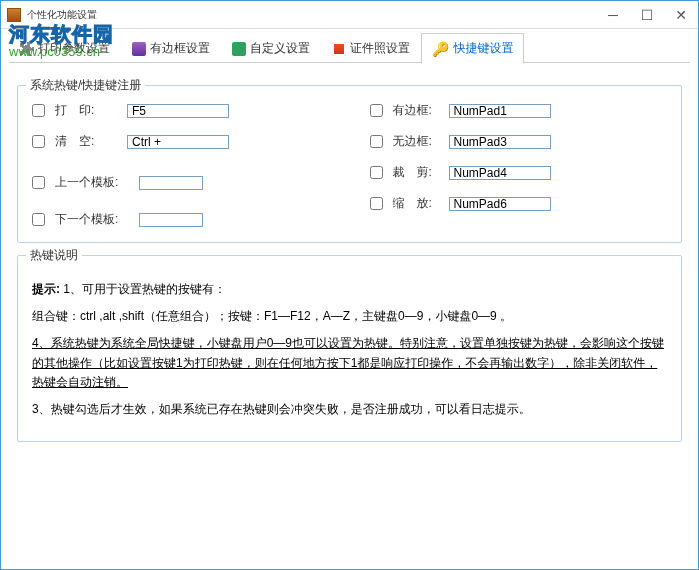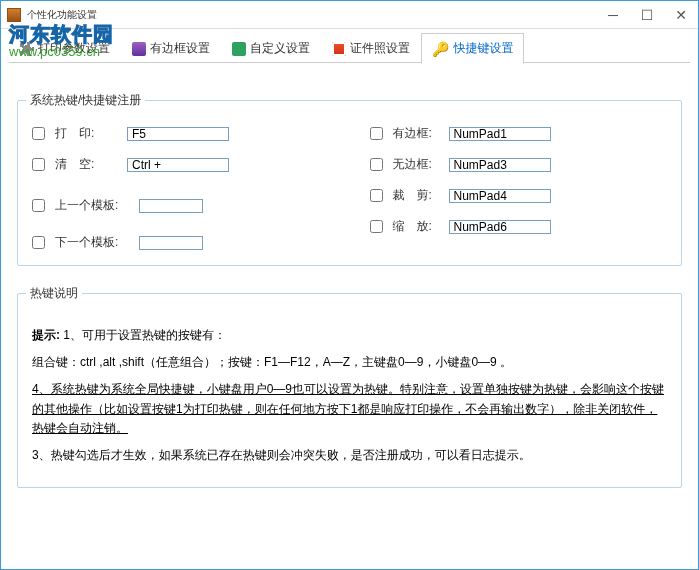--- a/index.html
+++ b/index.html
@@ -90,22 +90,22 @@
     .watermark .bottom {
       font-size: 13px;
       font-weight: normal;
       color: #3aa030;
       margin-top: -4px;
     }
     .content { padding: 10px 16px; }
     .fieldset {
       border: 1px solid #bcd4ea;
       border-radius: 2px;
-      padding: 24px 14px 14px 14px;
-      margin-top: 27px;
+      padding: 16px 14px 14px 14px;
+      margin-top: 12px;
       position: relative;
     }
     .fieldset .legend {
       position: absolute;
       top: -9px; left: 8px;
       background: #fff;
       padding: 0 4px;
       font-size: 12px;
       color: #333;
     }

